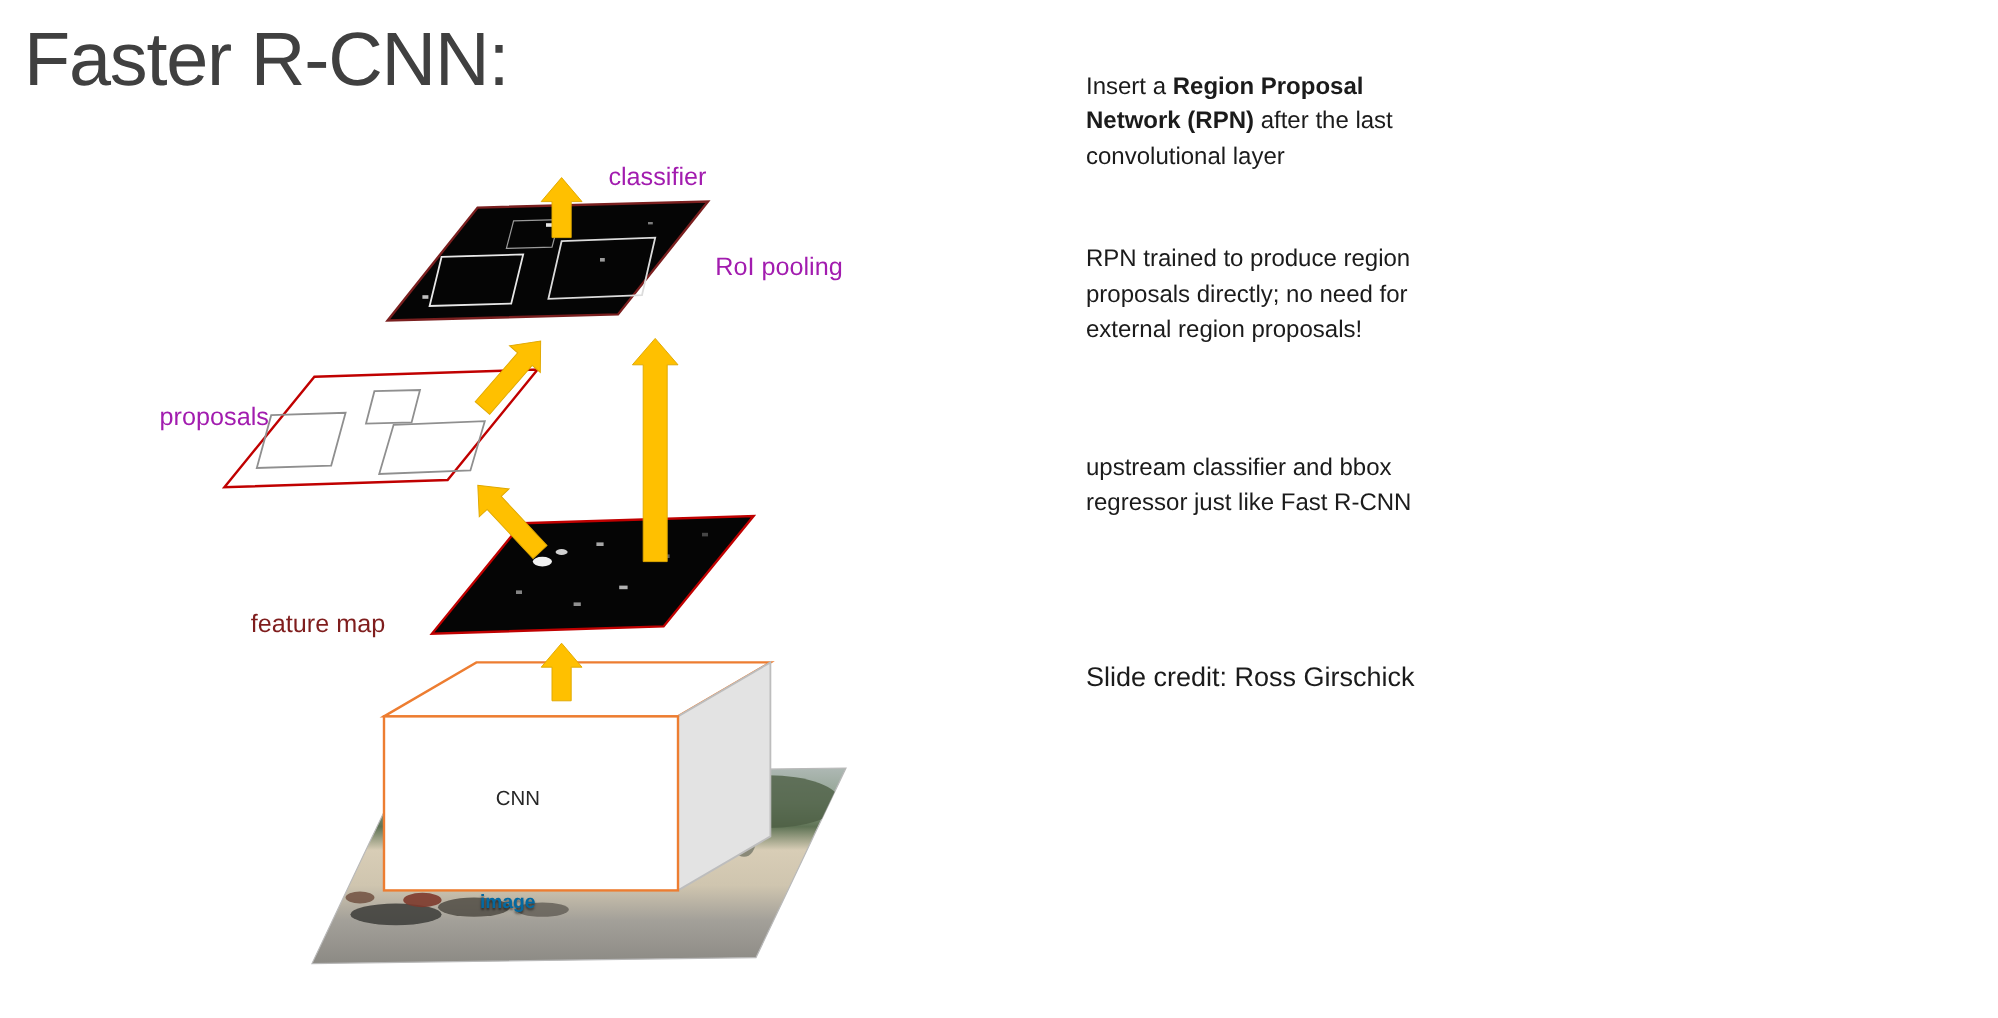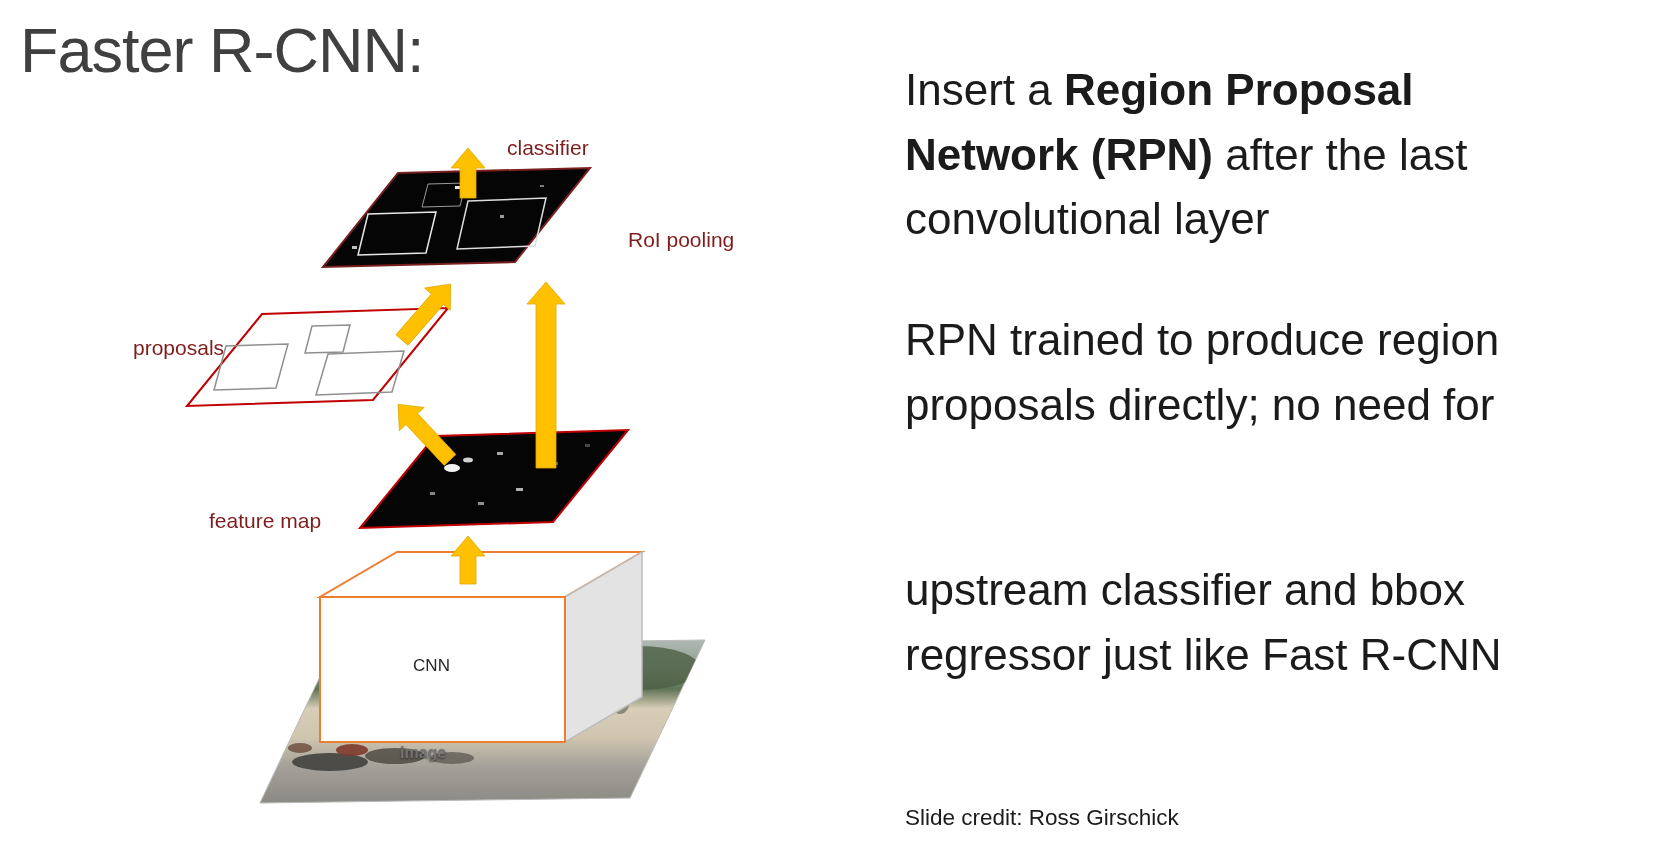--- a/index.html
+++ b/index.html
@@ -7,38 +7,38 @@
   .slide {
     position:relative; width:1665px; height:848px; background:#ffffff;
     overflow:hidden; font-family:"Liberation Sans", sans-serif;
   }
   .title {
     position:absolute; left:20px; top:14px; font-size:63px; color:#404040;
     letter-spacing:-1px; font-weight:400;
   }
   .diagram { position:absolute; left:0; top:0; width:800px; height:848px; }
   .diagram-svg { position:absolute; left:0; top:0; }
-  .dlabel { position:absolute; font-size:21px; color:#7f1d1d; white-space:nowrap; }
+  .dlabel { position:absolute; font-size:21px; color:#a21caf; white-space:nowrap; }
   .dlabel.bold { font-weight:bold; }
   .dlabel.red  { color:#7f1d1d; }
   .lbl-classifier { left:507px; top:136px; }
-  .lbl-roipool    { left:596px; top:228px;margin-left:32px; }
+  .lbl-roipool    { left:596px; top:211px; }
   .lbl-proposals  { left:133px; top:336px; }
   .lbl-rpn        { left:122px; top:437px; }
   .lbl-featmap    { left:209px; top:509px; }
   .cnn-label {
     position:absolute; left:320px; top:656px; width:223px; text-align:center;
     font-size:17px; color:#262626;
   }
   .image-label {
     position:absolute; left:400px; top:744px; font-size:16px; font-weight:bold;
-    color:#737373; text-shadow:0 1px 2px rgba(0,0,0,0.55);
+    color:#0369a1; text-shadow:0 1px 2px rgba(0,0,0,0.55);
   }
   .text-col { position:absolute; left:905px; top:58px; width:680px; color:#1b1b1b; }
-  .text-col p { font-size:44px; line-height:1.47; margin:0 0 56px 0; }
+  .text-col p { font-size:20px; line-height:1.47; margin:0 0 56px 0; }
   .citation { font-size:22.5px; line-height:1.4; margin-top:26px; color:#1b1b1b; }
   .credit { font-size:22.5px; margin-top:30px; color:#1b1b1b; }
 </style>
 </head>
 <body>
 
 <div class="slide">
 
   <div class="title">Faster R-CNN:</div>
 
@@ -128,21 +128,21 @@
     <span class="dlabel lbl-roipool">RoI pooling</span>
     <span class="dlabel lbl-proposals">proposals</span>
     <span class="dlabel red lbl-featmap">feature map</span>
     <span class="cnn-label">CNN</span>
     <span class="image-label">image</span>
   </div>
 
   <div class="text-col">
     <p><span>Insert a </span><b>Region Proposal</b><br><b>Network (RPN)</b><span> after the last</span><br><span>convolutional layer</span></p>
 
-    <p><span>RPN trained to produce region</span><br><span>proposals directly; no need for</span><br></p>
+    <p><span>RPN trained to produce region</span><br><span>proposals directly; no need for</span><br><span>external region proposals!</span></p>
 
     <p><br><span>upstream classifier and bbox</span><br><span>regressor just like Fast R-CNN</span></p>
 
     <div class="citation"><br></div>
 
     <div class="credit">Slide credit: Ross Girschick</div>
   </div>
 
 </div>
 

